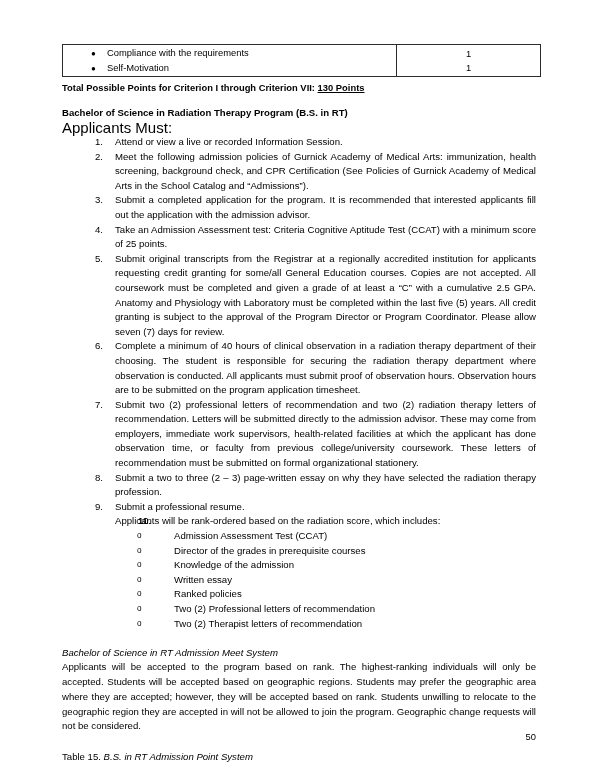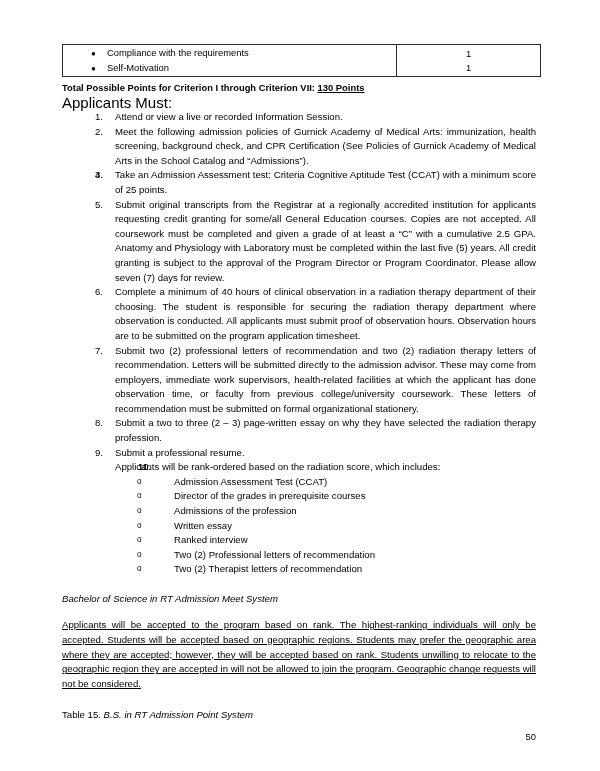--- a/index.html
+++ b/index.html
@@ -136,22 +136,21 @@
   .italic-head {
     font-style: italic;
     font-size: 9.6px;
     line-height: 15px;
     margin-top: 14px;
   }
   .body-para {
     font-size: 9.6px;
     line-height: 14.8px;
     text-align: justify;
-    margin-top: 12px;
-    text-decoration: underline;
+    margin-top: 0;
   }
   .table-caption {
     font-size: 9.6px;
     line-height: 15px;
     margin-top: 15px;
   }
   .table-caption .cap-italic { font-style: italic; }
 
   .page-number {
     position: absolute;
@@ -183,42 +182,43 @@
           <td class="value-cell">
             <div class="value-line">1</div>
             <div class="value-line">1</div>
           </td>
         </tr>
       </tbody>
     </table>
 
     <div class="bold-line"><span>Total Possible Points for Criterion I through Criterion VII: </span><span class="u">130 Points</span></div>
 
+    <div class="section-head">Bachelor of Science in Radiation Therapy Program (B.S. in RT)</div>
     <div class="plain-line">Applicants Must:</div>
 
     <ol class="num-list">
       <li><span class="marker">1.</span><span>Attend or view a live or recorded Information Session.</span></li>
       <li><span class="marker">2.</span><span>Meet the following admission policies of Gurnick Academy of Medical Arts: immunization, health screening, background check, and CPR Certification (See Policies of Gurnick Academy of Medical Arts in the School Catalog and “Admissions”).</span></li>
-      <li><span class="marker">3.</span></li>
+      <li><span class="marker">3.</span><span>Submit a completed application for the program. It is recommended that interested applicants fill out the application with the admission advisor.</span></li>
       <li><span class="marker">4.</span><span>Take an Admission Assessment test: Criteria Cognitive Aptitude Test (CCAT) with a minimum score of 25 points.</span></li>
       <li><span class="marker">5.</span><span>Submit original transcripts from the Registrar at a regionally accredited institution for applicants requesting credit granting for some/all General Education courses. Copies are not accepted. All coursework must be completed and given a grade of at least a “C” with a cumulative 2.5 GPA. Anatomy and Physiology with Laboratory must be completed within the last five (5) years. All credit granting is subject to the approval of the Program Director or Program Coordinator. Please allow seven (7) days for review.</span></li>
       <li><span class="marker">6.</span><span>Complete a minimum of 40 hours of clinical observation in a radiation therapy department of their choosing. The student is responsible for securing the radiation therapy department where observation is conducted. All applicants must submit proof of observation hours. Observation hours are to be submitted on the program application timesheet.</span></li>
       <li><span class="marker">7.</span><span>Submit two (2) professional letters of recommendation and two (2) radiation therapy letters of recommendation. Letters will be submitted directly to the admission advisor. These may come from employers, immediate work supervisors, health-related facilities at which the applicant has done observation time, or faculty from previous college/university coursework. These letters of recommendation must be submitted on formal organizational stationery.</span></li>
       <li><span class="marker">8.</span><span>Submit a two to three (2 – 3) page-written essay on why they have selected the radiation therapy profession.</span></li>
       <li><span class="marker">9.</span><span>Submit a professional resume.</span></li>
       <li class="wide"><span class="marker">10.</span></li>
       <li class="wide"><span class="marker">11.</span><span>Applicants will be rank-ordered based on the radiation score, which includes:</span></li>
     </ol>
 
     <ul class="sub-list">
       <li><span class="sub-marker">o</span><span>Admission Assessment Test (CCAT)</span></li>
       <li><span class="sub-marker">o</span><span>Director of the grades in prerequisite courses</span></li>
-      <li><span class="sub-marker">o</span><span>Admissions of the profession</span></li>
+      <li><span class="sub-marker">o</span><span>Knowledge of the admission</span></li>
       <li><span class="sub-marker">o</span><span>Written essay</span></li>
-      <li><span class="sub-marker">o</span><span>Ranked interview</span></li>
+      <li><span class="sub-marker">o</span><span>Ranked policies</span></li>
       <li><span class="sub-marker">o</span><span>Two (2) Professional letters of recommendation</span></li>
       <li><span class="sub-marker">o</span><span>Two (2) Therapist letters of recommendation</span></li>
     </ul>
 
     <div class="italic-head">Bachelor of Science in RT Admission Meet System</div>
     <div class="body-para">Applicants will be accepted to the program based on rank. The highest-ranking individuals will only be accepted. Students will be accepted based on geographic regions. Students may prefer the geographic area where they are accepted; however, they will be accepted based on rank. Students unwilling to relocate to the geographic region they are accepted in will not be allowed to join the program. Geographic change requests will not be considered.</div>
 
     <div class="table-caption"><span>Table 15. </span><span class="cap-italic">B.S. in RT Admission Point System</span></div>
 
   </div>

